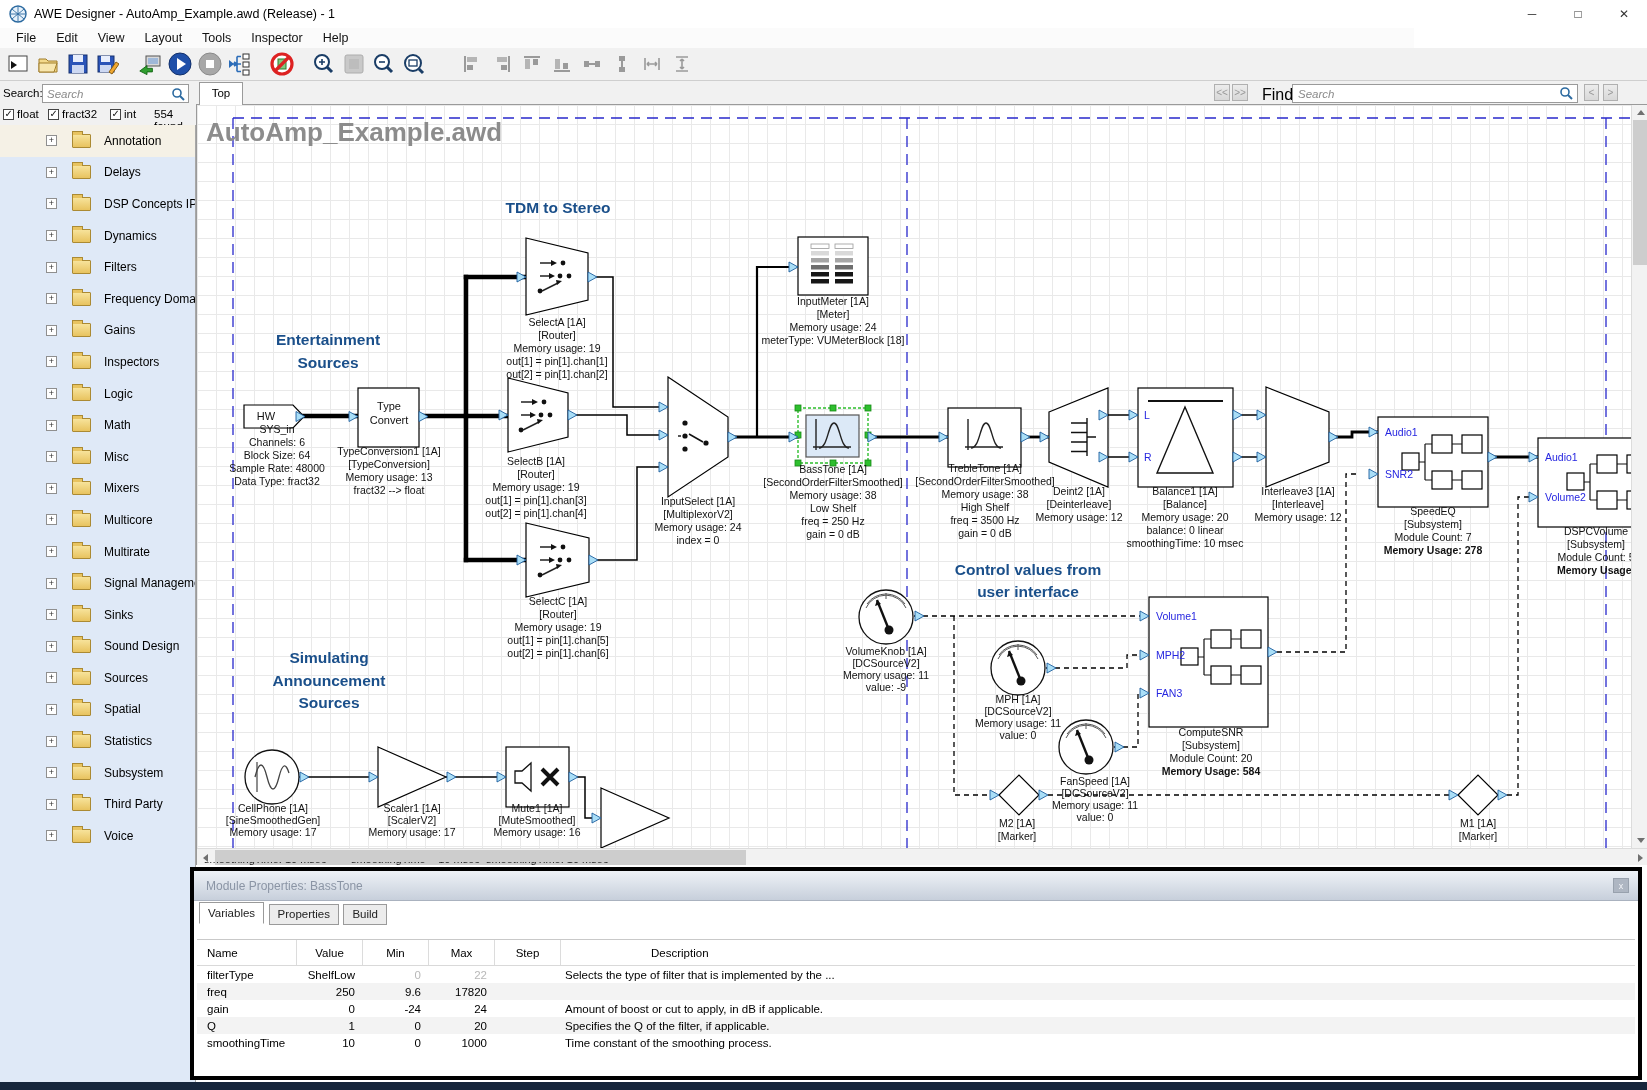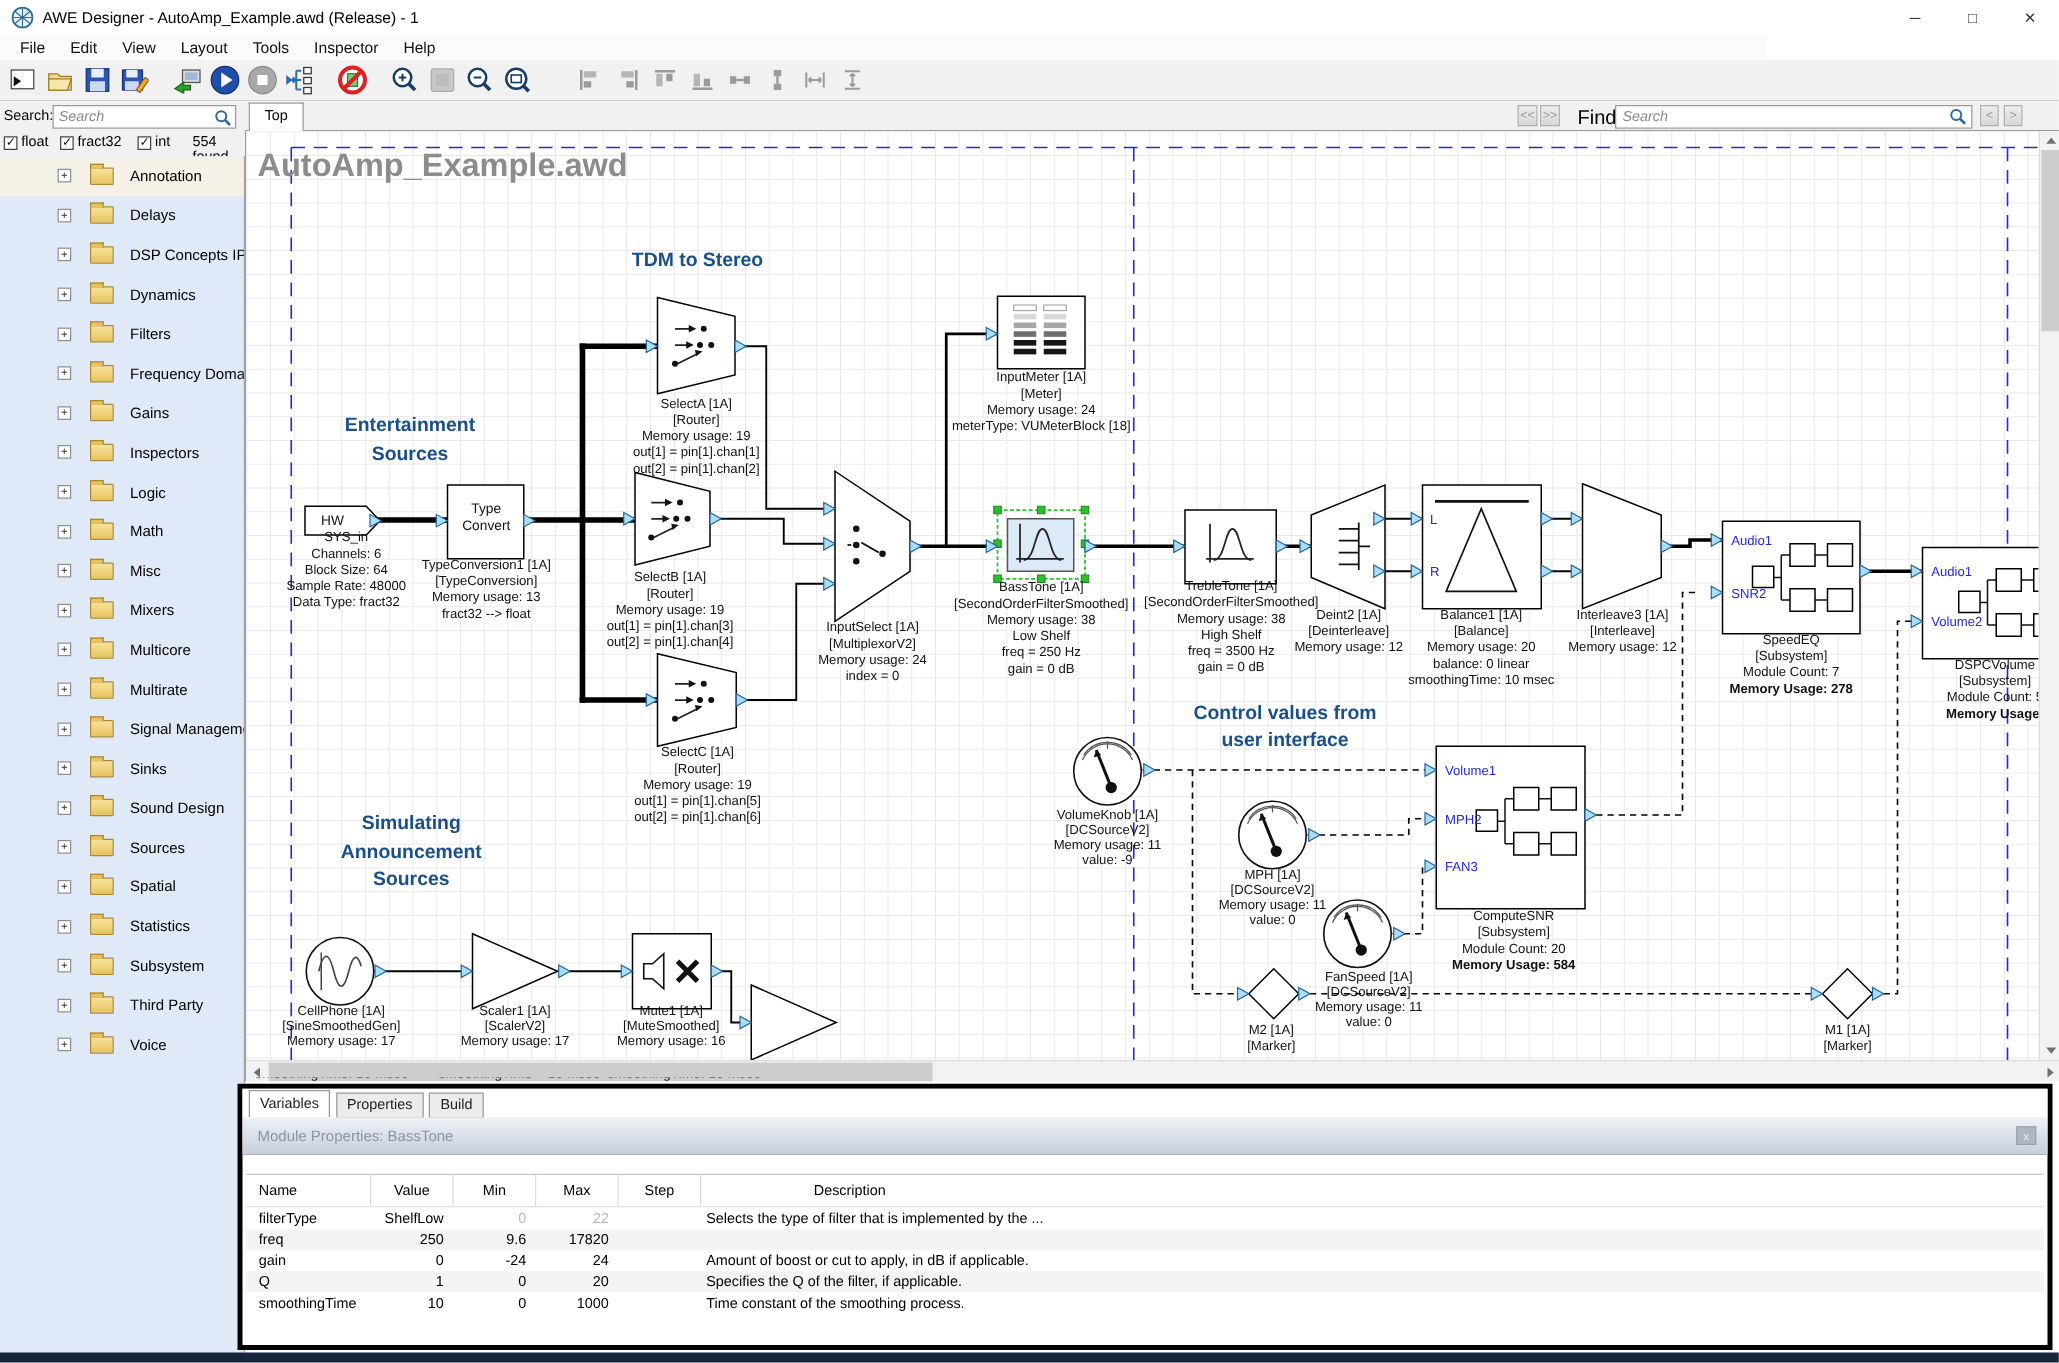--- a/index.html
+++ b/index.html
@@ -875,28 +875,28 @@
         <span class="tri-rt"></span>
       </div>
   </div>
 </div>
 
 <div class="abs" id="sliver">
   <span>smoothingTime: 10 msec        smoothingTime = 10 msec  smoothingTime: 10 msec</span>
 </div>
 
 <div class="abs" id="panel">
+  <div id="phead">
+    <span class="ptitle">Module Properties: BassTone</span>
+    <span id="pclose">x</span>
+  </div>
   <div id="ptabs">
     <span class="ptab active">Variables</span>
     <span class="ptab">Properties</span>
     <span class="ptab">Build</span>
-  </div>
-  <div id="phead">
-    <span class="ptitle">Module Properties: BassTone</span>
-    <span id="pclose">x</span>
   </div>
   <div id="ptable">
     <div id="pheadrow">
       <span class="hl2">Name</span>
       <span class="hc">Value</span>
       <span class="hc">Min</span>
       <span class="hc">Max</span>
       <span class="hc">Step</span>
       <span class="hl2 hdesc">Description</span>
     </div>

